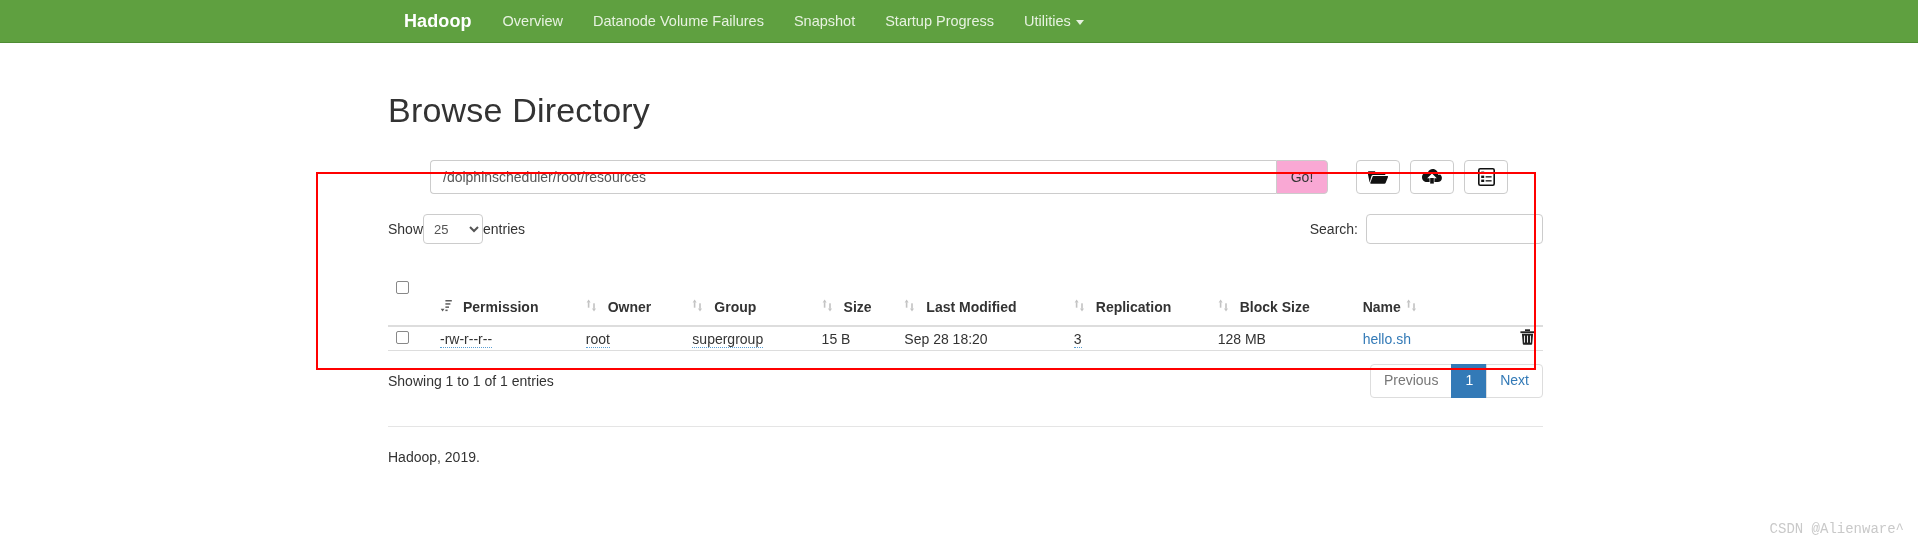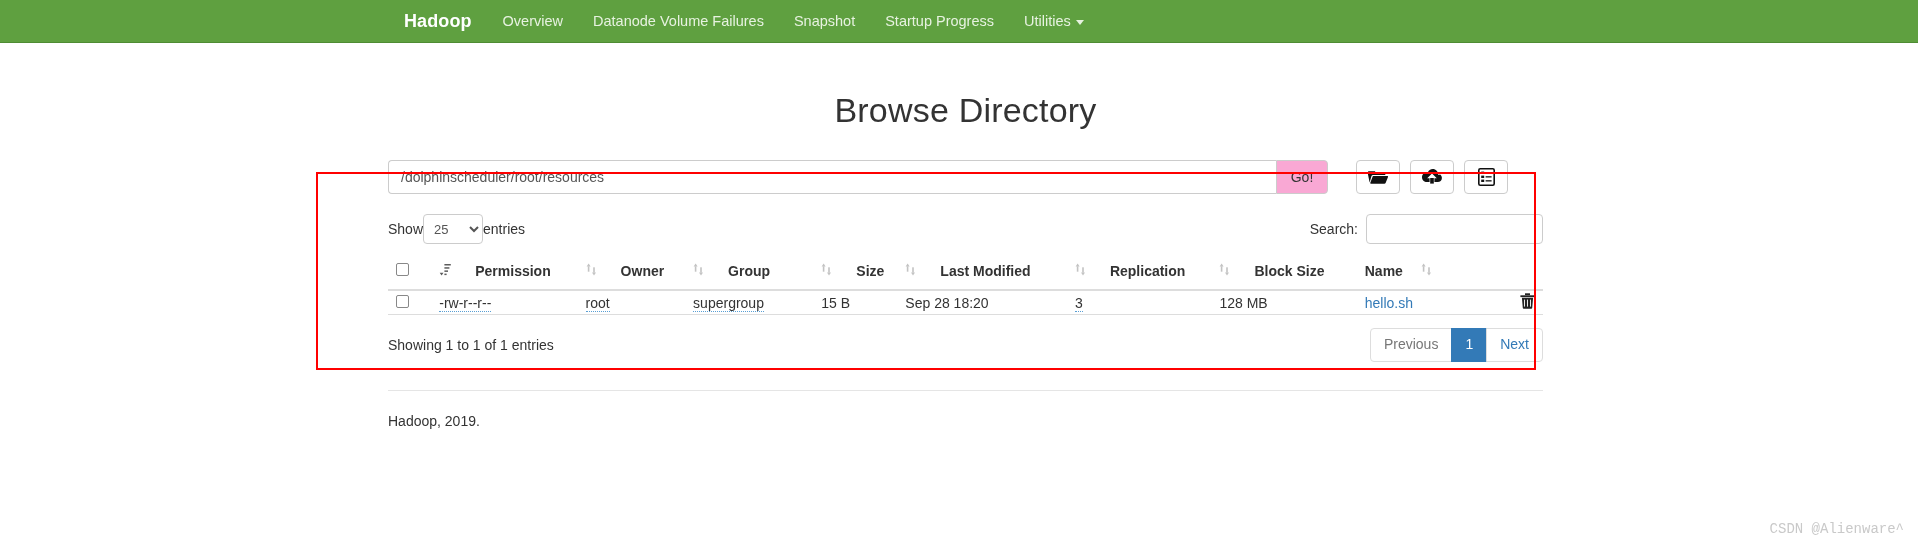--- a/index.html
+++ b/index.html
@@ -38,42 +38,42 @@
     border-right: 4px solid transparent;
     border-left: 4px solid transparent;
   }
 
   
   .container {
     position: absolute; left: 388px; top: 43px; width: 1155px;
   }
   .page-title {
     font-size: 34px; color: #333; font-weight: normal;
-    margin: 0; padding: 48px 0 10px 0; letter-spacing: 0.2px; text-align: center;
+    margin: 0; padding: 48px 0 10px 0; letter-spacing: 0.2px;
   }
 
   
   .redbox {
     position: absolute; left: 316px; top: 172px;
     width: 1220px; height: 198px;
     border: 2px solid #ff0000;
     pointer-events: none;
     z-index: 30;
   }
 
   
   .path-row { display: flex; align-items: flex-start; margin-top: 20px; }
   .input-group { display: flex; width: 940px; }
   .path-input {
     flex: 1; height: 34px;
     border: 1px solid #ccc; border-right: none;
     border-radius: 4px 0 0 4px;
     padding: 6px 12px; font-size: 14px; color: #555;
     font-family: "Liberation Sans", sans-serif;
-    outline: none; background: #fff;
+    outline: none; background: #fff; margin-left: 42px;
   }
   .go-btn {
     height: 34px; min-width: 52px;
     border: 1px solid #ccc; border-radius: 0 4px 4px 0;
     background: #f9a8d4; color: #333; font-size: 14px;
     padding: 0 13px; cursor: pointer;
     font-family: "Liberation Sans", sans-serif;
   }
   .icon-btns { display: flex; margin-left: 28px; gap: 10px; }
   .icon-btn {
@@ -118,21 +118,21 @@
     white-space: nowrap;
     color: #333;
     position: relative;
   }
   table.fs-table tbody td {
     padding: 2px 8px; border-bottom: 1px solid #ddd;
     vertical-align: middle; white-space: nowrap;
   }
   .sort-ico { display: inline-block; vertical-align: -1px; margin-right: 6px; }
   .sort-ico-after { margin-right: 0; margin-left: 0; }
-  th .th-wrap { display: inline-flex; align-items: center; gap: 18px; }
+  th .th-wrap { display: inline-flex; align-items: center; gap: 5px; margin-top: 36px; }
   .cb {
     width: 13px; height: 13px; border: 1px solid #888; background: #fff;
     display: inline-block; border-radius: 2px; cursor: pointer;
   }
   .dotted { border-bottom: 1px dotted #5a9fd4; cursor: pointer; }
   .link-blue { color: #337ab7; text-decoration: none; cursor: pointer; }
   .trash-btn {
     background: none; border: none; cursor: pointer; padding: 0;
     display: inline-flex; align-items: center;
   }

